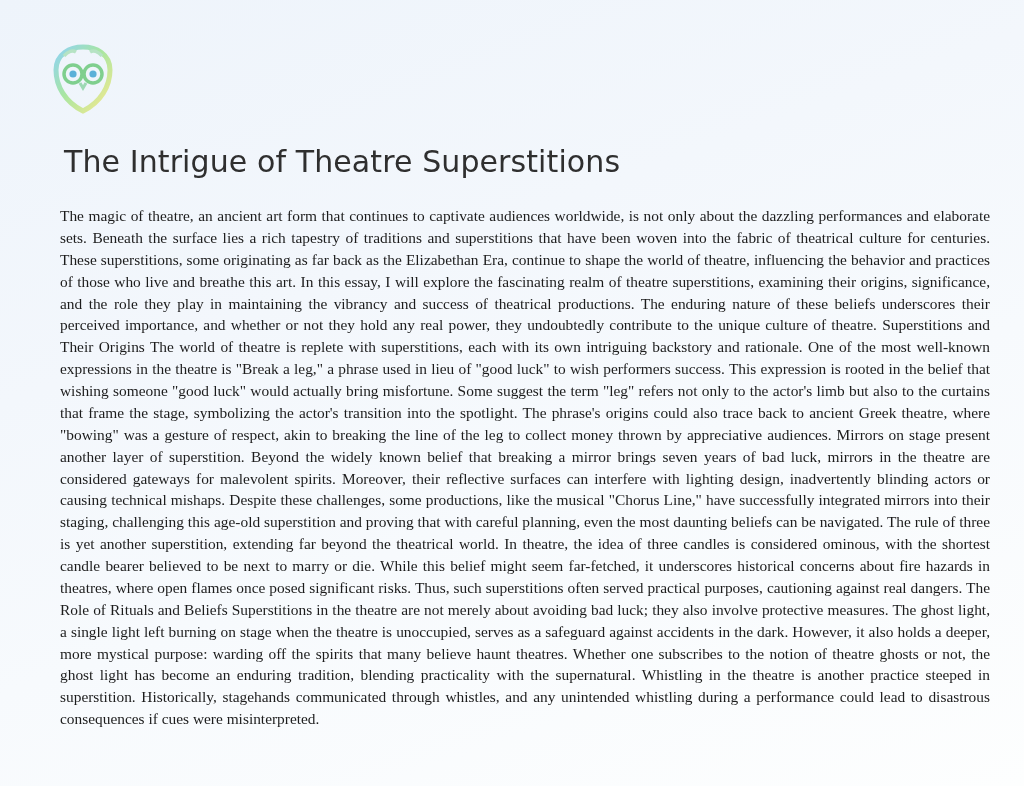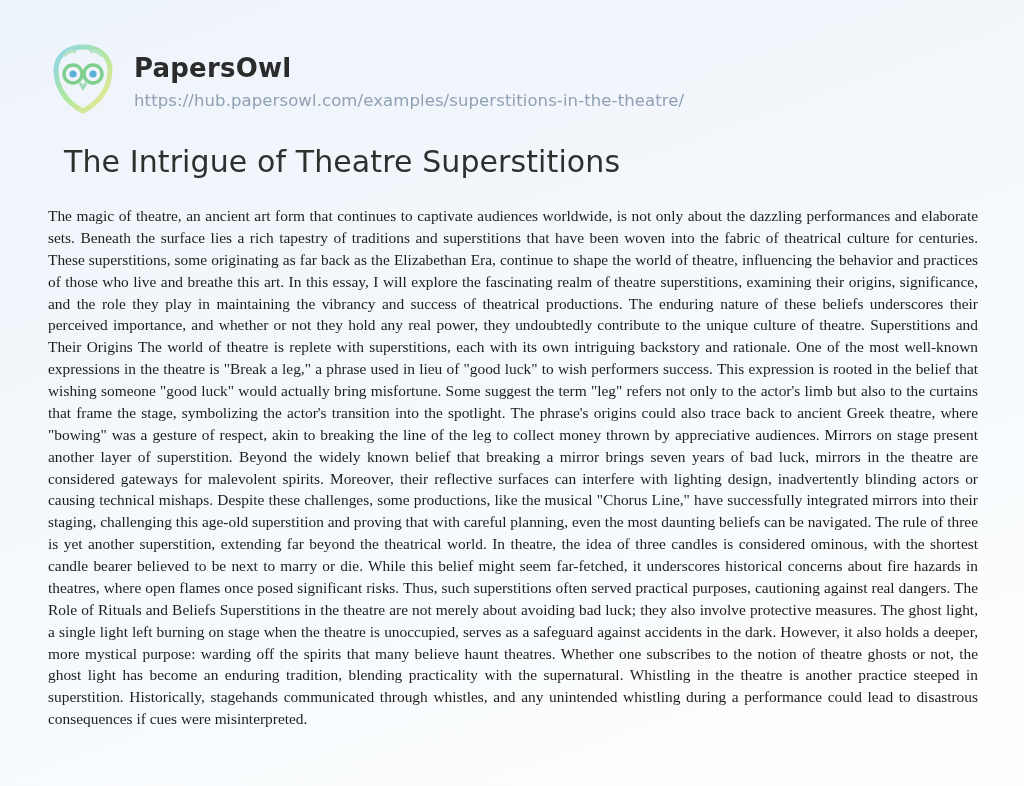--- a/index.html
+++ b/index.html
@@ -64,21 +64,21 @@
     color: #2f2f2f;
     margin: 0 0 26px 16px;
     letter-spacing: 0.1px;
   }
   .doc-body {
     font-family: "Liberation Serif", serif;
     font-size: 15.4px;
     line-height: 1.42;
     color: #1c1c1c;
     text-align: justify;
-    margin: 0;
+    margin: 12px;
     width: 930px;
   }
 </style>
 </head>
 <body>
 
 <div class="page">
 
   <div class="header">
     <div class="logo">
@@ -93,24 +93,20 @@
         <path d="M10 28 C10 12, 24 5, 37 5 C50 5, 64 12, 64 28 C64 44, 55 60, 37 69 C19 60, 10 44, 10 28 Z" fill="none" stroke="url(#owlgrad)" stroke-width="5"></path>
         <circle cx="27" cy="32" r="9" fill="none" stroke="#7fcf8e" stroke-width="3.5"></circle>
         <circle cx="47" cy="32" r="9" fill="none" stroke="#7fcf8e" stroke-width="3.5"></circle>
         <circle cx="27" cy="32" r="3.6" fill="#5bb0d8"></circle>
         <circle cx="47" cy="32" r="3.6" fill="#5bb0d8"></circle>
         <path d="M34 41 L37 46 L40 41" fill="none" stroke="#9dd9b4" stroke-width="3"></path>
         <path d="M18 14 C22 9, 27 8, 30 10" fill="none" stroke="#b6e3c4" stroke-width="3.5"></path>
         <path d="M56 14 C52 9, 47 8, 44 10" fill="none" stroke="#b6e3c4" stroke-width="3.5"></path>
       </svg>
     </div>
-    <div class="brand-block">
-      <div class="brand-name">PapersOwl</div>
-      <div class="brand-url">https://hub.papersowl.com/examples/superstitions-in-the-theatre/</div>
-    </div>
   </div>
 
   <div class="content">
     <h1 class="doc-title">The Intrigue of Theatre Superstitions</h1>
     <p class="doc-body">The magic of theatre, an ancient art form that continues to captivate audiences worldwide, is not only about the dazzling performances and elaborate sets. Beneath the surface lies a rich tapestry of traditions and superstitions that have been woven into the fabric of theatrical culture for centuries. These superstitions, some originating as far back as the Elizabethan Era, continue to shape the world of theatre, influencing the behavior and practices of those who live and breathe this art. In this essay, I will explore the fascinating realm of theatre superstitions, examining their origins, significance, and the role they play in maintaining the vibrancy and success of theatrical productions. The enduring nature of these beliefs underscores their perceived importance, and whether or not they hold any real power, they undoubtedly contribute to the unique culture of theatre. Superstitions and Their Origins The world of theatre is replete with superstitions, each with its own intriguing backstory and rationale. One of the most well-known expressions in the theatre is "Break a leg," a phrase used in lieu of "good luck" to wish performers success. This expression is rooted in the belief that wishing someone "good luck" would actually bring misfortune. Some suggest the term "leg" refers not only to the actor's limb but also to the curtains that frame the stage, symbolizing the actor's transition into the spotlight. The phrase's origins could also trace back to ancient Greek theatre, where "bowing" was a gesture of respect, akin to breaking the line of the leg to collect money thrown by appreciative audiences. Mirrors on stage present another layer of superstition. Beyond the widely known belief that breaking a mirror brings seven years of bad luck, mirrors in the theatre are considered gateways for malevolent spirits. Moreover, their reflective surfaces can interfere with lighting design, inadvertently blinding actors or causing technical mishaps. Despite these challenges, some productions, like the musical "Chorus Line," have successfully integrated mirrors into their staging, challenging this age-old superstition and proving that with careful planning, even the most daunting beliefs can be navigated. The rule of three is yet another superstition, extending far beyond the theatrical world. In theatre, the idea of three candles is considered ominous, with the shortest candle bearer believed to be next to marry or die. While this belief might seem far-fetched, it underscores historical concerns about fire hazards in theatres, where open flames once posed significant risks. Thus, such superstitions often served practical purposes, cautioning against real dangers. The Role of Rituals and Beliefs Superstitions in the theatre are not merely about avoiding bad luck; they also involve protective measures. The ghost light, a single light left burning on stage when the theatre is unoccupied, serves as a safeguard against accidents in the dark. However, it also holds a deeper, more mystical purpose: warding off the spirits that many believe haunt theatres. Whether one subscribes to the notion of theatre ghosts or not, the ghost light has become an enduring tradition, blending practicality with the supernatural. Whistling in the theatre is another practice steeped in superstition. Historically, stagehands communicated through whistles, and any unintended whistling during a performance could lead to disastrous consequences if cues were misinterpreted.</p>
   </div>
 
 </div>
 
 </body></html>

